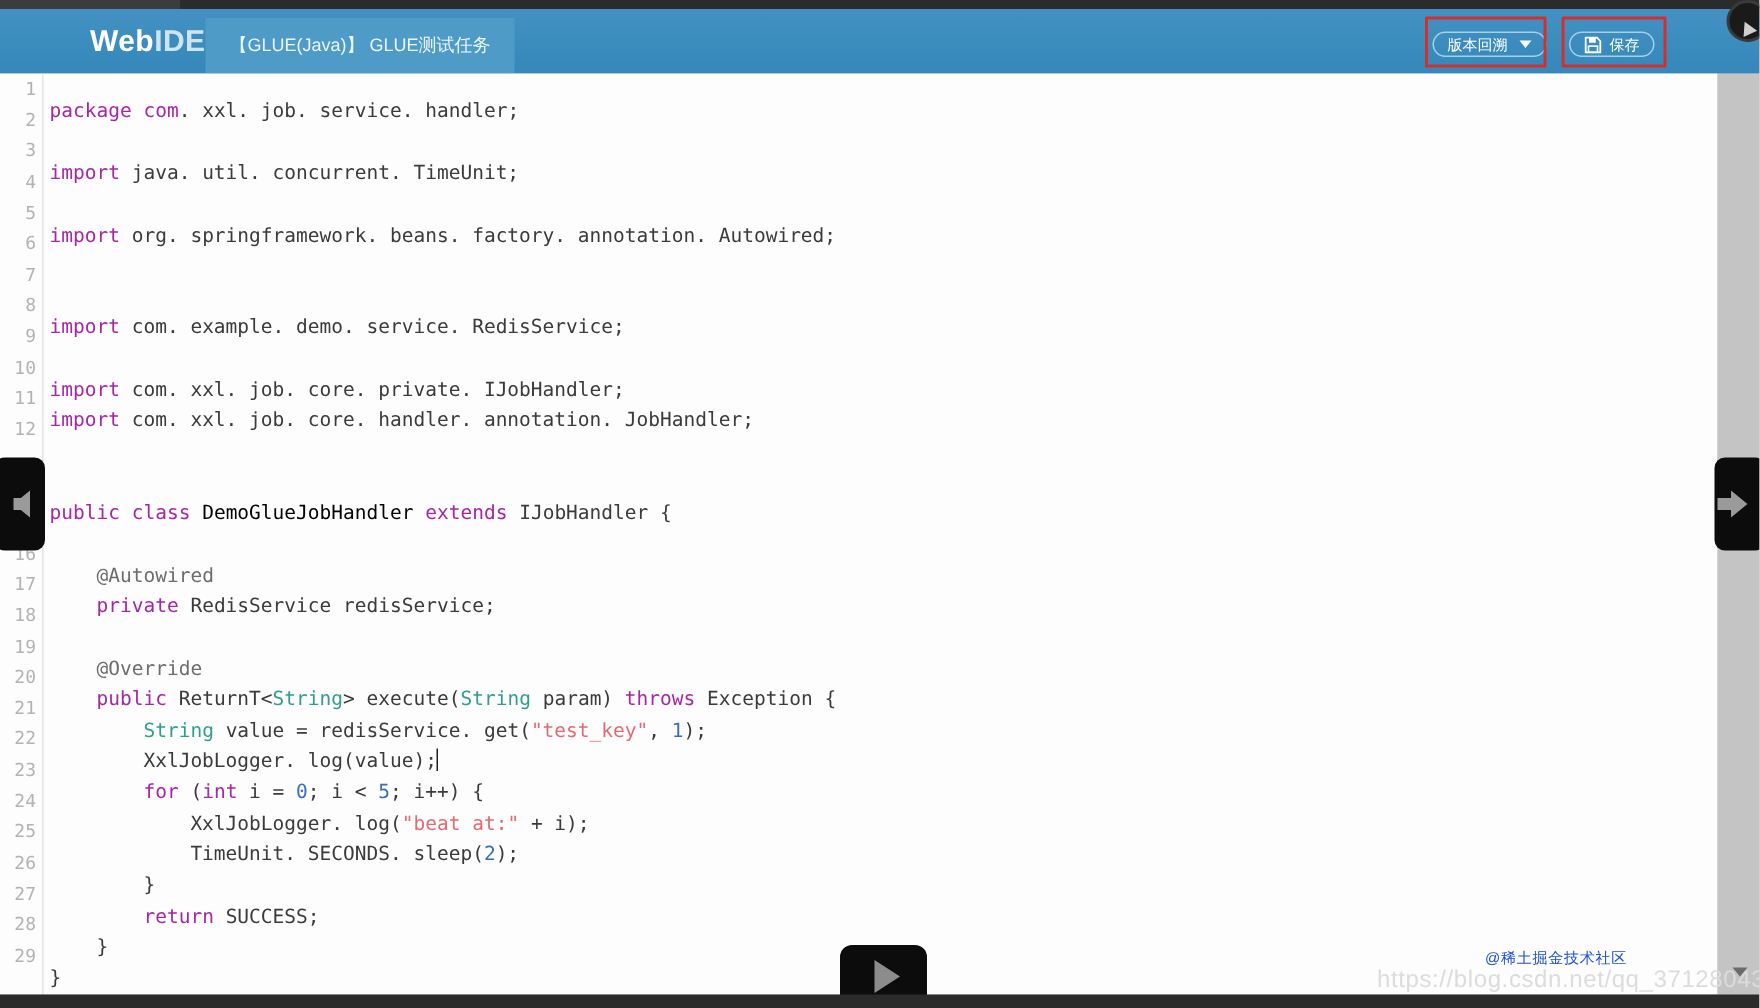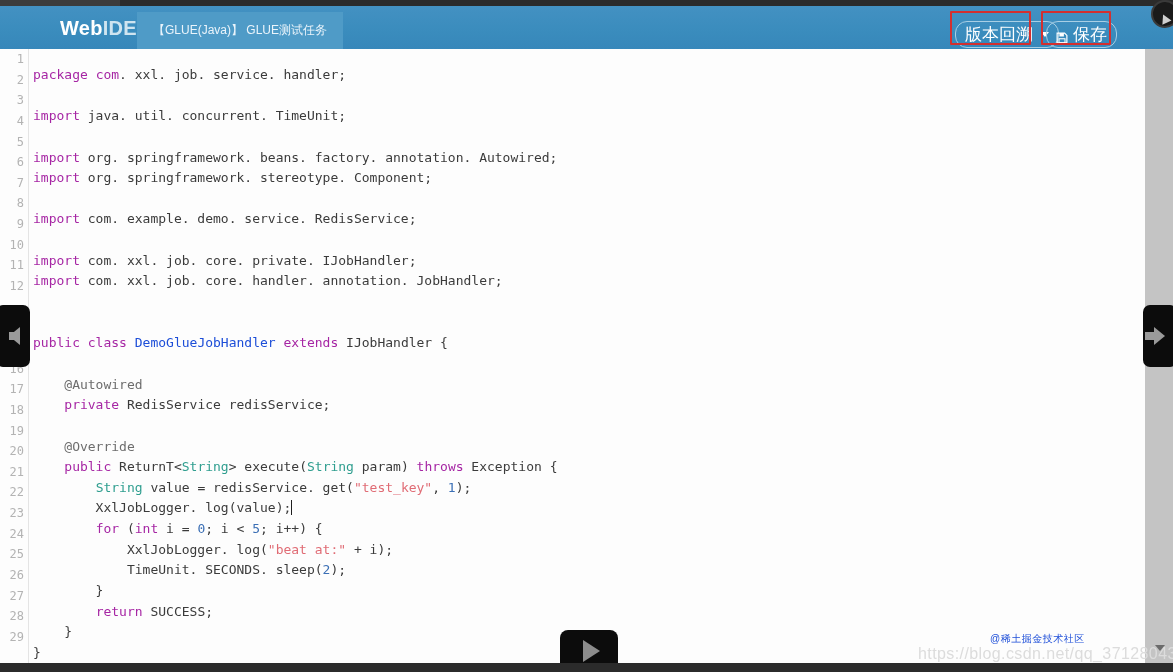--- a/index.html
+++ b/index.html
@@ -58,26 +58,26 @@
     display: flex; align-items: center;
     color: #eaf4fb; font-size: 12px;
     white-space: nowrap;
     font-family: "Liberation Sans", sans-serif;
     cursor: pointer;
   }
 
   
   .hdr-btn {
     position: absolute; top: 15px;
-    height: 27px;
+    height: 17px;
     display: flex; align-items: center; gap: 5px;
     padding: 0 9px;
     border: 1px solid #a8cfe5;
     border-radius: 12px;
-    color: #ffffff; font-size: 17px;
+    color: #ffffff; font-size: 10px;
     background: transparent;
     cursor: pointer;
     white-space: nowrap;
     font-family: "Liberation Sans", sans-serif;
   }
   #btn-rollback { left: 955px; }
   #btn-save { left: 1046px; }
 
   .caret {
     display: inline-block;
@@ -151,21 +151,21 @@
     font-family: "DejaVu Sans Mono", "Liberation Mono", monospace;
   }
   .txt {
     position: absolute; left: 33px; top: 0;
     color: #3b3b3b;
     white-space: pre;
     margin-top: 16px;
   }
   .k  { color: #a626a4; }   
   .ty { color: #2f9e8f; }   
-  .cn { color: #1d4ed8; }   
+  .cn { color: #000000; }   
   .st { color: #e06c75; }   
   .nu { color: #3b6fb5; }   
   .an { color: #6d6d6d; }   
 
   .caret-bar {
     display: inline-block;
     width: 1px; height: 15px;
     background: #1f1f1f;
     vertical-align: -3px;
     margin-left: 0px;
@@ -305,21 +305,21 @@
   <div class="annot" id="annot-rollback"></div>
   <div class="annot" id="annot-save"></div>
 
   <div class="editor">
     <div class="code-area" id="code-area">
         <div class="row"><span class="ln">1</span><span class="txt"><span class="k">package</span><span> </span><span class="k">com</span><span>. xxl. job. service. handler;</span></span></div>
         <div class="row"><span class="ln">2</span><span class="txt"></span></div>
         <div class="row"><span class="ln">3</span><span class="txt"><span class="k">import</span><span> java. util. concurrent. TimeUnit;</span></span></div>
         <div class="row"><span class="ln">4</span><span class="txt"></span></div>
         <div class="row"><span class="ln">5</span><span class="txt"><span class="k">import</span><span> org. springframework. beans. factory. annotation. Autowired;</span></span></div>
-        <div class="row"><span class="ln">6</span><span class="txt"><span class="k">import</span><span> org. springframework. stereotype. Component;</span></span></div>
+        <div class="row"><span class="ln">6</span></div>
         <div class="row"><span class="ln">7</span><span class="txt"></span></div>
         <div class="row"><span class="ln">8</span><span class="txt"><span class="k">import</span><span> com. example. demo. service. RedisService;</span></span></div>
         <div class="row"><span class="ln">9</span></div>
         <div class="row"><span class="ln">10</span><span class="txt"><span class="k">import</span><span> com. xxl. job. core. private. IJobHandler;</span></span></div>
         <div class="row"><span class="ln">11</span><span class="txt"><span class="k">import</span><span> com. xxl. job. core. handler. annotation. JobHandler;</span></span></div>
         <div class="row"><span class="ln">12</span></div>
         <div class="row"><span class="ln"></span><span class="txt"></span></div>
         <div class="row"><span class="ln"></span><span class="txt"><span class="k">public</span><span> </span><span class="k">class</span><span> </span><span class="cn">DemoGlueJobHandler</span><span> </span><span class="k">extends</span><span> IJobHandler {</span></span></div>
         <div class="row"><span class="ln"></span><span class="txt"></span></div>
         <div class="row"><span class="ln">16</span><span class="txt"><span>    </span><span class="an">@Autowired</span></span></div>

